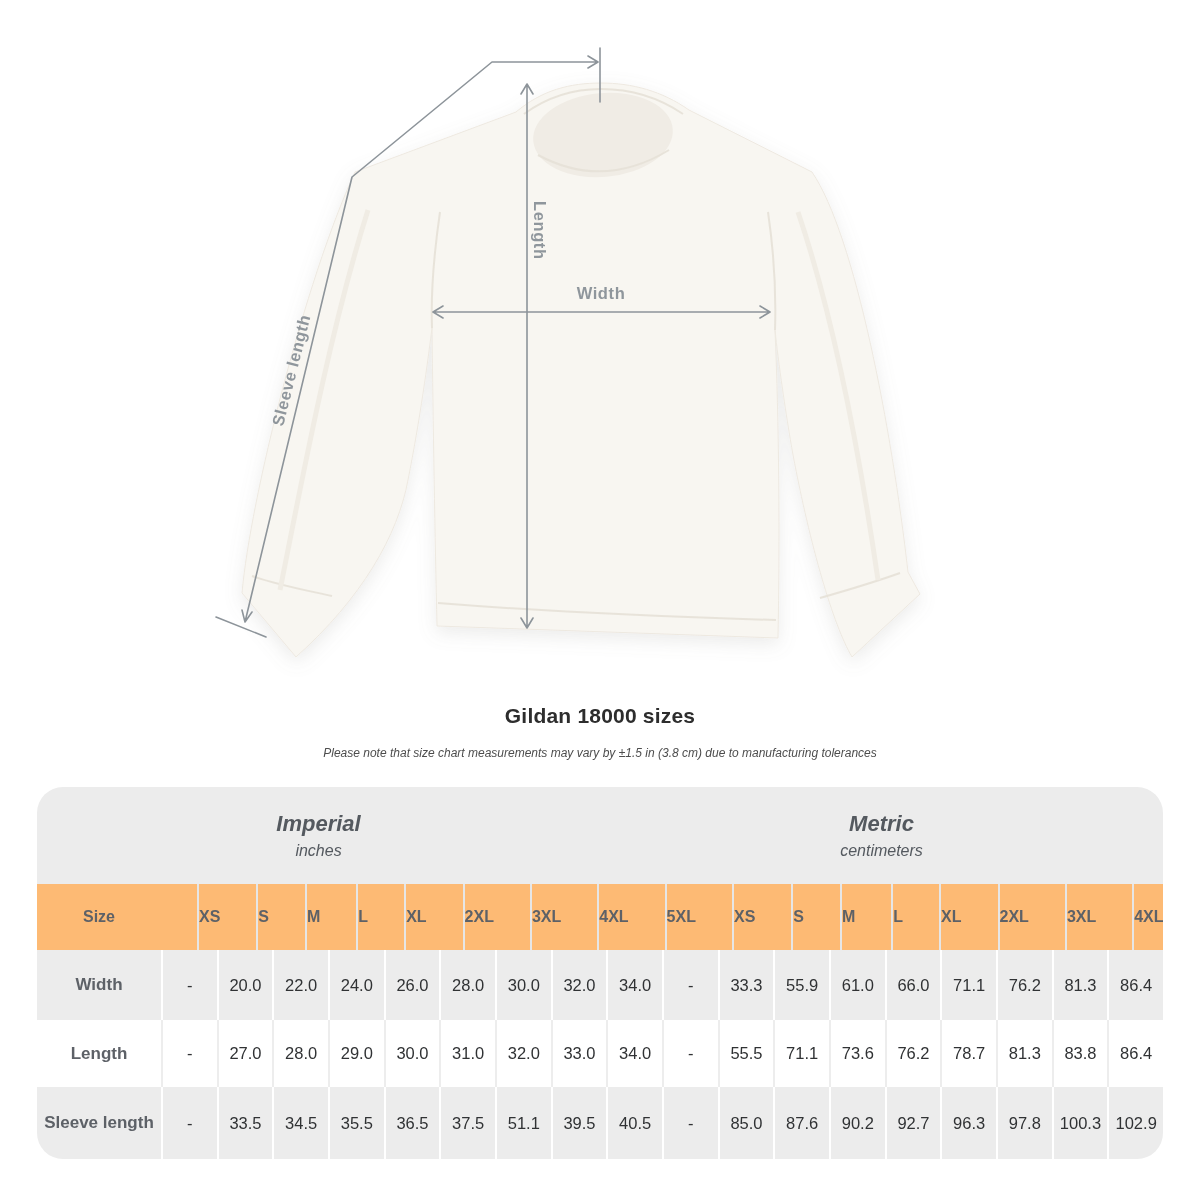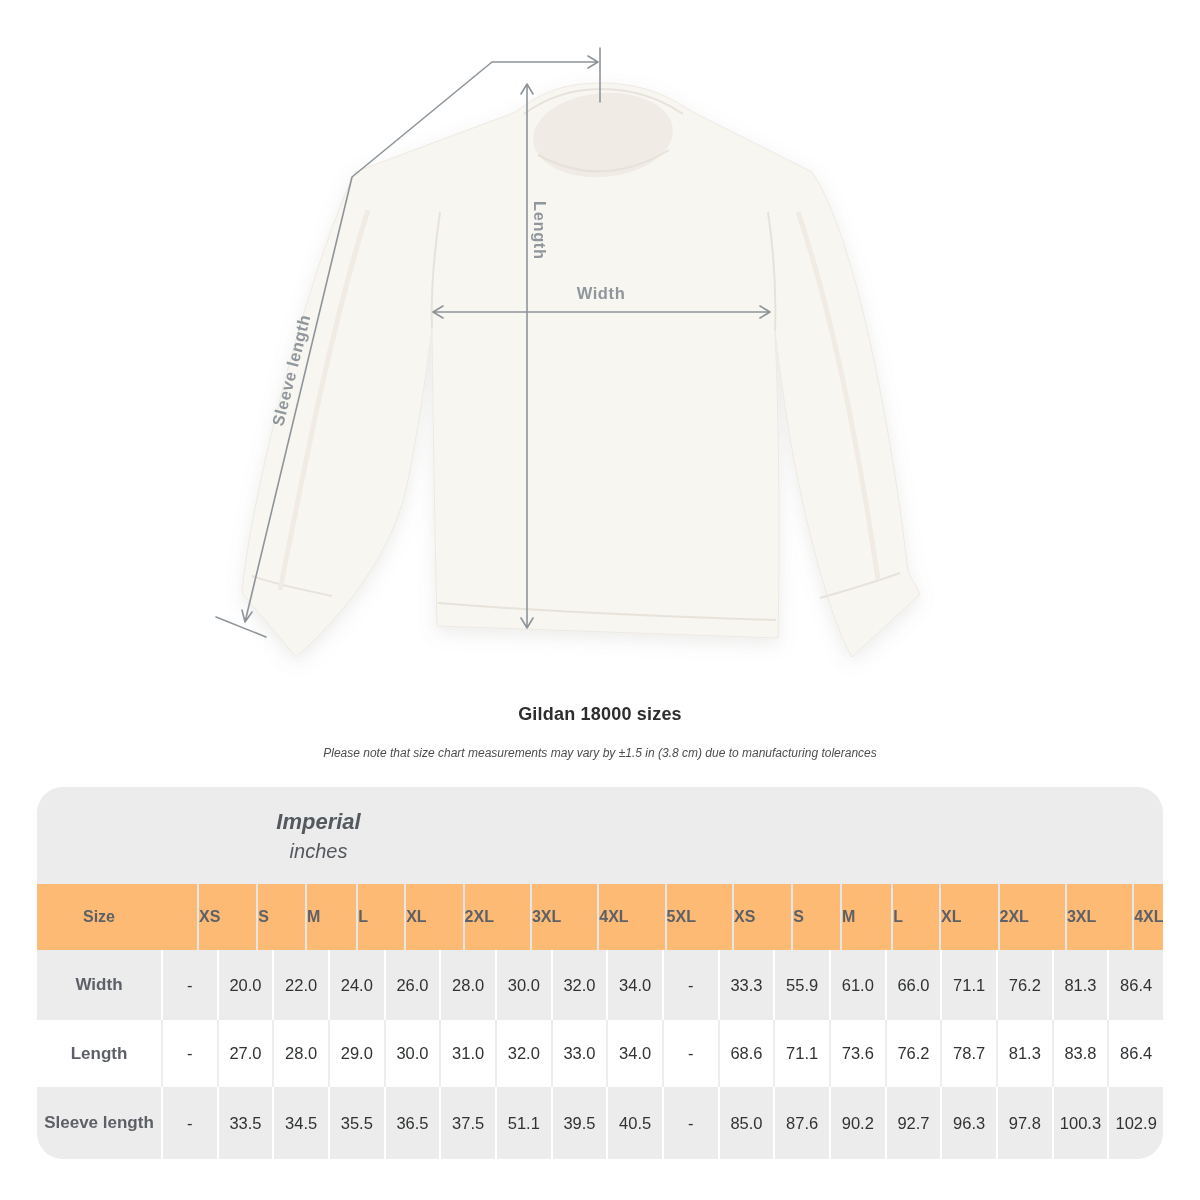--- a/index.html
+++ b/index.html
@@ -1,30 +1,30 @@
 <!DOCTYPE html>
 <html><head>
 <meta charset="utf-8">
 <style>
   html,body{margin:0;padding:0;background:#ffffff;}
   .page{position:relative;width:1200px;height:1200px;background:#ffffff;overflow:hidden;
         font-family:"Liberation Sans",sans-serif;}
   .fig{position:absolute;left:0;top:0;}
 
   .title{position:absolute;top:704px;left:0;width:100%;text-align:center;
-         font-size:18px;font-weight:700;color:#2d2d2d;letter-spacing:.2px;}
+         font-size:21px;font-weight:700;color:#2d2d2d;letter-spacing:.2px;}
   .note{position:absolute;top:746px;left:0;width:100%;text-align:center;
         font-style:italic;font-size:12px;color:#4d4d4d;}
 
   .size-table{position:absolute;left:37px;top:787px;width:1126px;
               border-radius:26px;overflow:hidden;background:#ffffff;}
   .band{display:flex;height:97px;background:#ececec;}
   .band-group{width:50%;display:flex;flex-direction:column;align-items:center;justify-content:center;gap:5px;}
   .band-title{font-size:22px;font-weight:700;font-style:italic;color:#54595f;}
-  .band-sub{font-size:20px;font-style:italic;color:#54595f;}
+  .band-sub{font-size:16px;font-style:italic;color:#54595f;}
 
   .row{display:grid;grid-template-columns:124px repeat(18,1fr);}
   .size-row{height:66px;background:#fdba74;}
   .data-row{background:#ffffff;}
   .r-w{height:70px}.r-l{height:67px}.r-s{height:72px}
   .data-row.stripe{background:#ececec;}
 
   .cell{display:flex;align-items:center;justify-content:center;
         font-size:16.5px;color:#303234;white-space:nowrap;}
   .size-row .cell{font-weight:700;color:#5d6167;font-size:16px;}
@@ -104,20 +104,24 @@
 
   <div class="title">Gildan 18000 sizes</div>
   <div class="note">Please note that size chart measurements may vary by ±1.5 in (3.8 cm) due to manufacturing tolerances</div>
 
   <div class="size-table">
 
     <div class="band">
       <div class="band-group">
         <div class="band-title">Imperial</div>
         <div class="band-sub">inches</div>
+      </div>
+      <div class="band-group">
+        <div class="band-title">Metric</div>
+        <div class="band-sub">centimeters</div>
       </div>
     </div>
 
     <div class="row size-row">
       <div class="cell lbl">Size</div>
       <div class="cell">XS</div>
       <div class="cell">S</div>
       <div class="cell">M</div>
       <div class="cell">L</div>
       <div class="cell">XL</div>
@@ -163,21 +167,21 @@
       <div class="cell">-</div>
       <div class="cell">27.0</div>
       <div class="cell">28.0</div>
       <div class="cell">29.0</div>
       <div class="cell">30.0</div>
       <div class="cell">31.0</div>
       <div class="cell">32.0</div>
       <div class="cell">33.0</div>
       <div class="cell">34.0</div>
       <div class="cell">-</div>
-      <div class="cell">68.6</div>
+      <div class="cell">55.5</div>
       <div class="cell">71.1</div>
       <div class="cell">73.6</div>
       <div class="cell">76.2</div>
       <div class="cell">78.7</div>
       <div class="cell">81.3</div>
       <div class="cell">83.8</div>
       <div class="cell">86.4</div>
     </div>
 
     <div class="row data-row stripe r-s">

